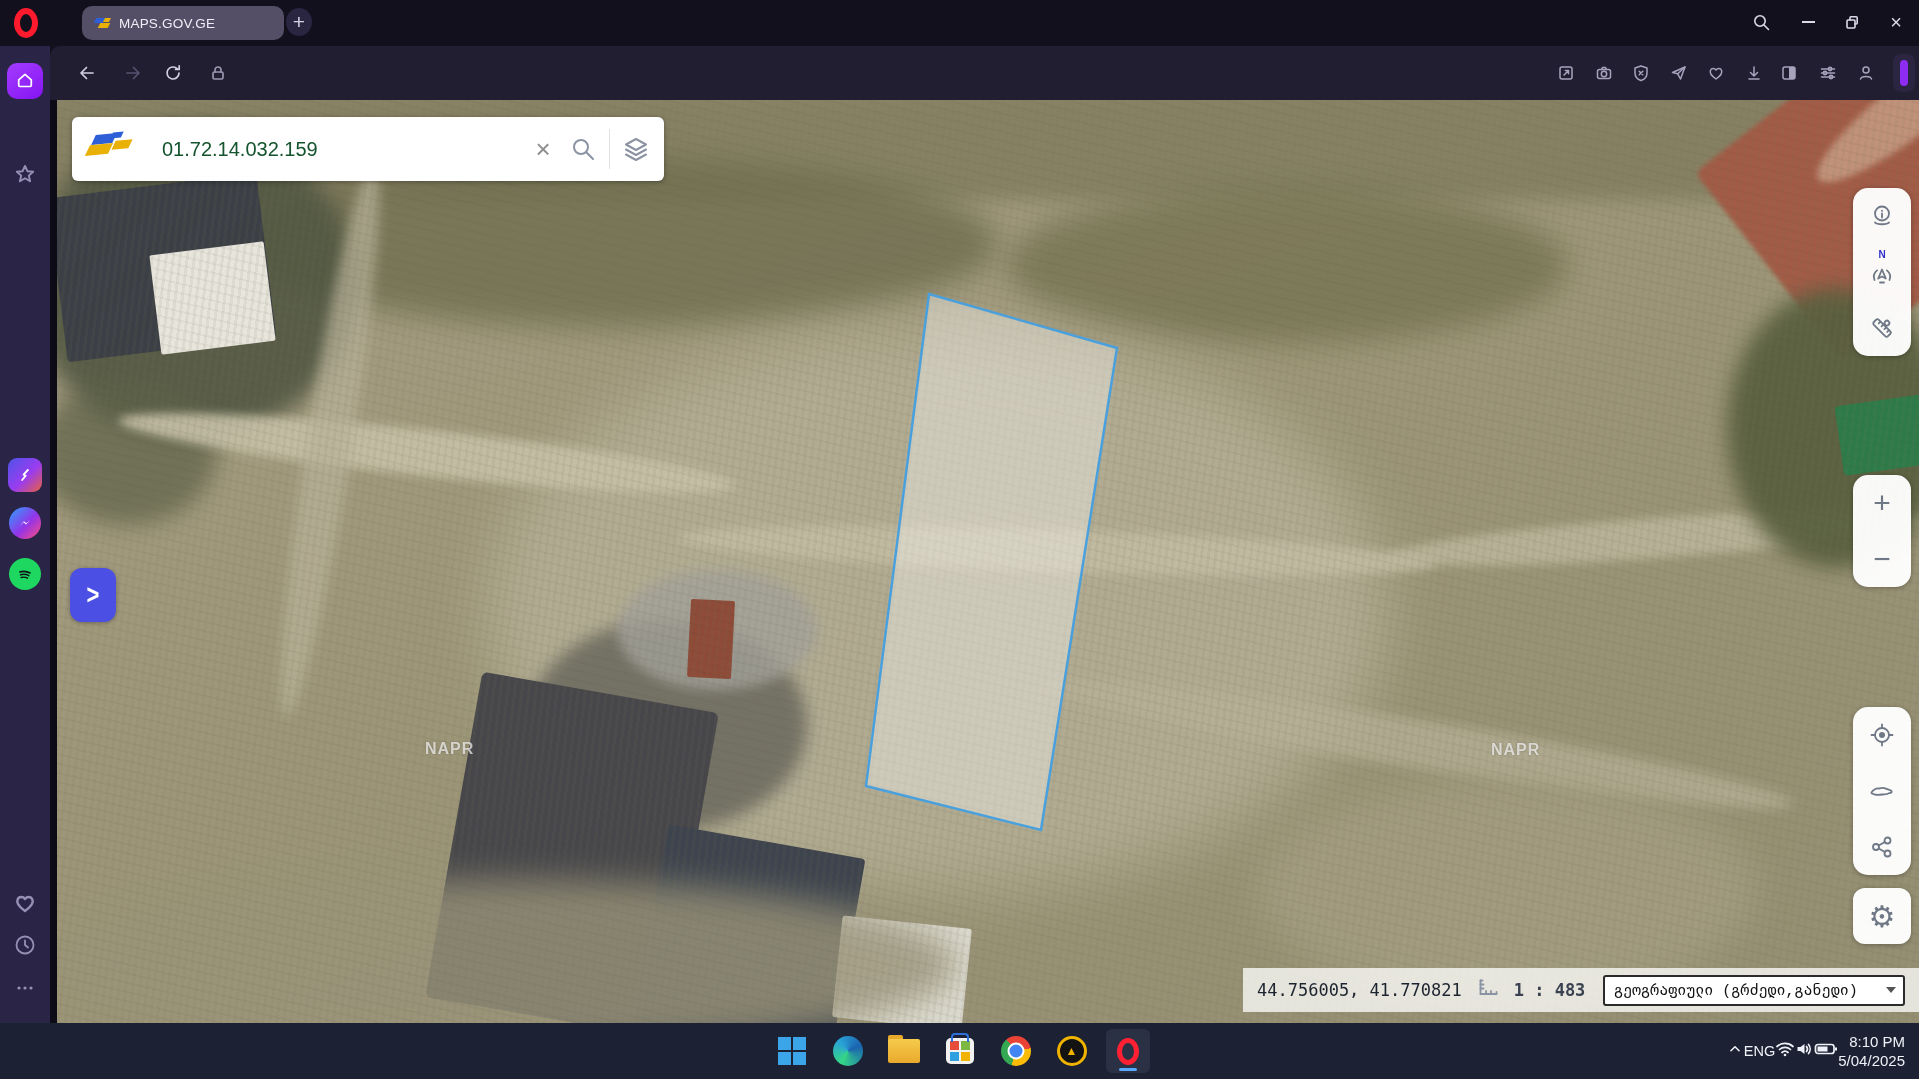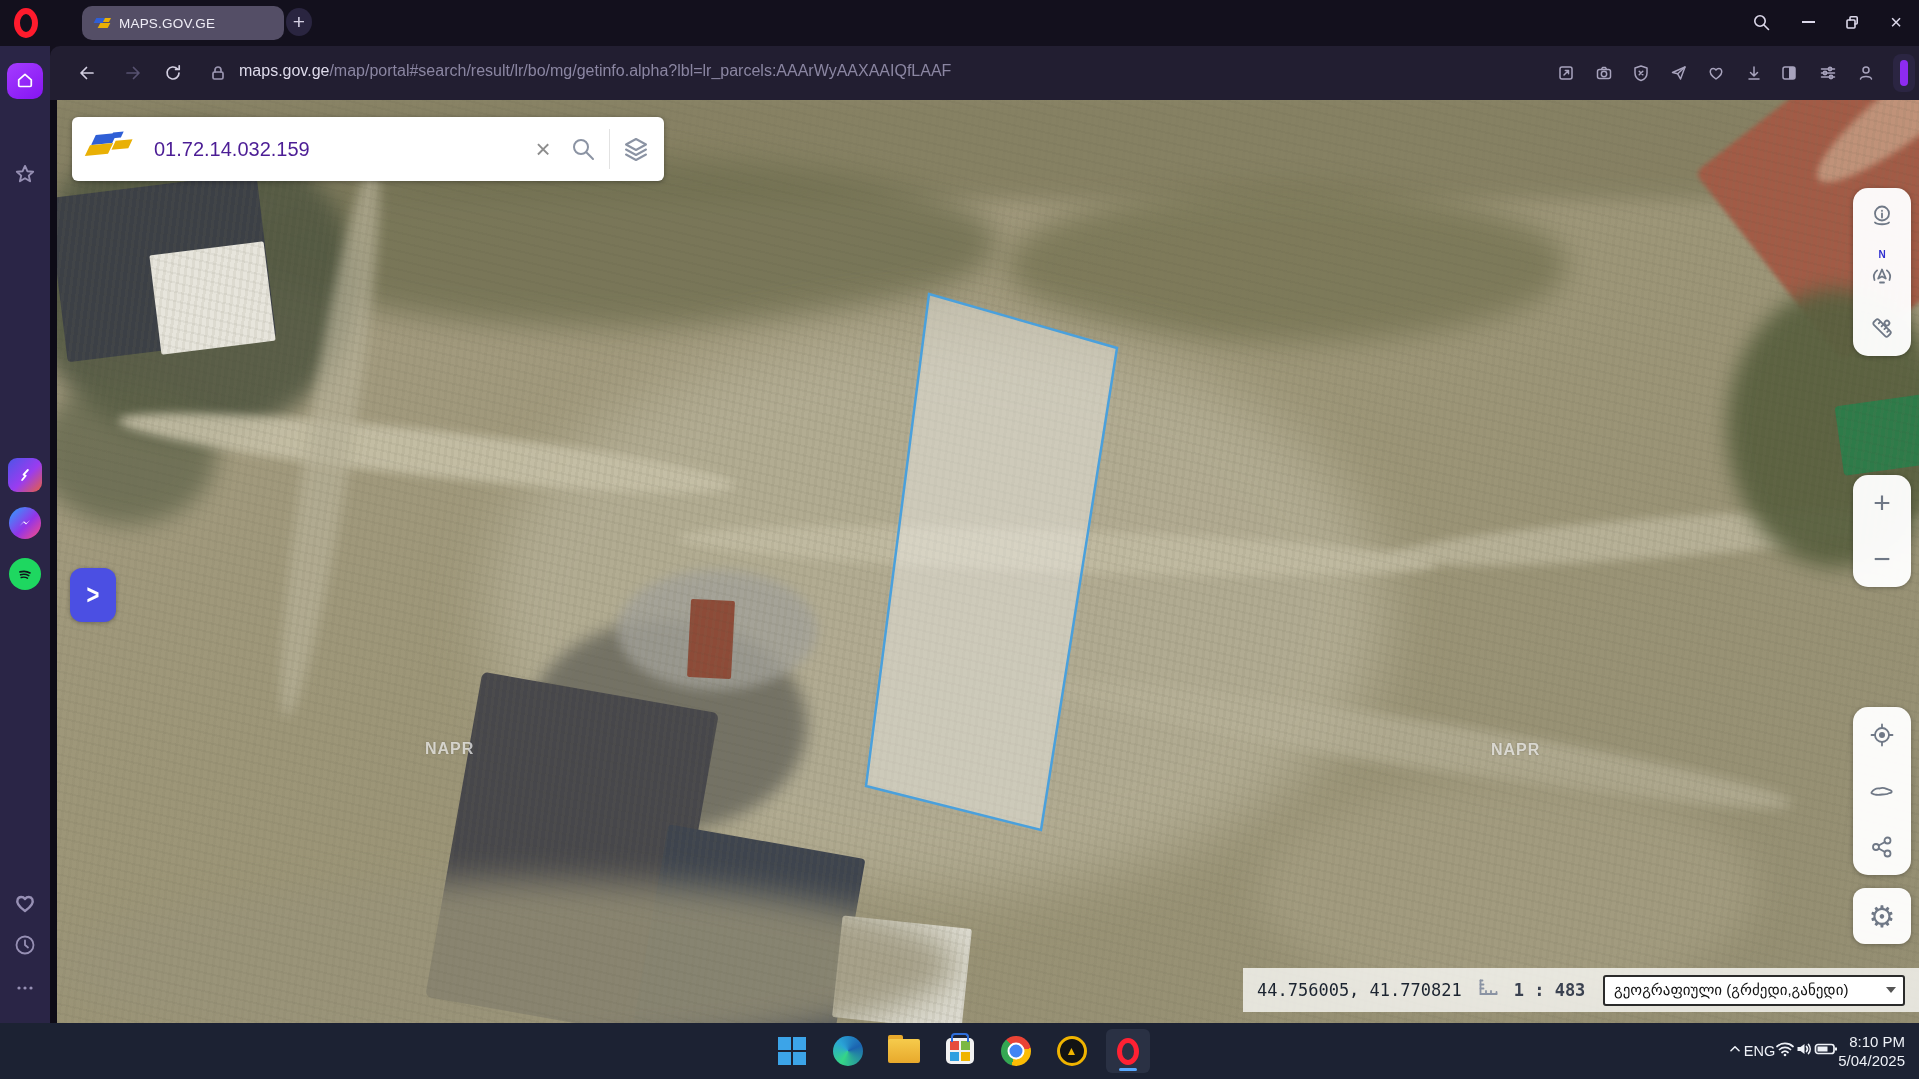--- a/index.html
+++ b/index.html
@@ -82,21 +82,21 @@
   .napr { position:absolute; font-size:16px; font-weight:bold; letter-spacing:1px; color:rgba(255,255,255,.68); text-shadow:0 0 2px rgba(0,0,0,.25); }
 
   
   .search-card { position:absolute; left:15px; top:17px; width:592px; height:64px; background:#fff; border-radius:6px; box-shadow:0 1px 5px rgba(0,0,0,.35); display:flex; align-items:center; z-index:5; }
   .napr-logo { position:relative; width:52px; height:34px; margin-left:14px; flex:0 0 auto; }
   .napr-logo i { position:absolute; display:block; }
   .nl1 { left:8px;  top:2px;  width:20px; height:10px; background:#2f5fd6; transform:skewX(-30deg) rotate(-6deg); }
   .nl2 { left:2px;  top:12px; width:22px; height:11px; background:#e9b005; transform:skewX(-30deg) rotate(-6deg); }
   .nl3 { left:28px; top:8px;  width:16px; height:9px;  background:#e9b005; transform:skewX(-30deg) rotate(-6deg); }
   .nl4 { left:26px; top:0;    width:10px; height:6px;  background:#2f5fd6; transform:skewX(-30deg) rotate(-6deg); }
-  .search-input { flex:1; border:0; outline:0; font-family:"Liberation Sans",sans-serif; font-size:20px; color:#4c1d95; margin-left:16px; background:transparent; }
+  .search-input { flex:1; border:0; outline:0; font-family:"Liberation Sans",sans-serif; font-size:20px; color:#14532d; margin-left:24px; background:transparent; }
   .clear-x { width:36px; height:36px; display:flex; align-items:center; justify-content:center; color:#8d8d8d; font-size:26px; font-weight:300; }
   .card-ic { width:44px; height:44px; display:flex; align-items:center; justify-content:center; }
   .card-ic svg { stroke:#8b93a3; fill:none; stroke-width:2; stroke-linecap:round; stroke-linejoin:round; }
   .card-div { width:1px; height:40px; background:#e2e2e2; margin:0 4px; }
 
   
   .expand-btn { position:absolute; left:13px; top:468px; width:46px; height:54px; background:#4b4fe3; border-radius:12px; display:flex; align-items:center; justify-content:center; box-shadow:0 1px 4px rgba(0,0,0,.3); z-index:5; }
   .expand-btn span { color:#fff; font-size:22px; font-weight:700; transform:scaleY(1.25); }
 
   
@@ -115,21 +115,21 @@
   .ssb3 { left:8px;  top:72px; width:52px; }
   .ss-square { position:absolute; left:33px; top:8px; width:64px; height:74px; border:6px solid #fff; border-radius:16px; box-shadow:0 1px 3px rgba(0,0,0,.25); }
   .ss-text { position:absolute; left:90px; top:32px; font-size:44px; font-weight:bold; color:#fff; text-shadow:0 1px 3px rgba(0,0,0,.35); letter-spacing:-1px; }
 
   
   .status { position:absolute; left:1186px; right:0; top:868px; height:44px; background:rgba(252,252,250,.78); display:flex; align-items:center; padding-left:14px; z-index:5; }
   .coords { font-family:"DejaVu Sans Mono","Liberation Mono",monospace; font-size:17px; color:#1c2430; }
   .ruler-ic { margin-left:14px; }
   .ruler-ic svg { stroke:#8a93a3; fill:none; stroke-width:1.8; stroke-linecap:round; }
   .scale { margin-left:14px; font-family:"DejaVu Sans Mono","Liberation Mono",monospace; font-size:17px; font-weight:bold; color:#3a4150;text-align:right; }
-  .crs-select { margin-left:auto; margin-right:14px; width:302px; height:31px; background:#fff; border:2px solid #2b2b2b; border-radius:3px; display:flex; align-items:center; justify-content:space-between; padding:0 7px 0 9px; font-family:Liberation Sans, sans-serif; font-size:15px; color:#111; }
+  .crs-select { margin-left:auto; margin-right:14px; width:302px; height:31px; background:#fff; border:2px solid #2b2b2b; border-radius:3px; display:flex; align-items:center; justify-content:space-between; padding:0 7px 0 9px; font-family:Liberation Mono, monospace; font-size:15px; color:#111; }
   .sel-chev { width:0; height:0; border-left:5px solid transparent; border-right:5px solid transparent; border-top:6px solid #555; }
 
   
   .taskbar { position:absolute; left:0; top:1023px; width:1919px; height:56px; background:#1c2233; z-index:50; }
   .tb-center { position:absolute; left:0; top:0; width:100%; height:56px; display:flex; align-items:center; justify-content:center; gap:12px; }
   .tb-item { width:44px; height:44px; display:flex; align-items:center; justify-content:center; border-radius:6px; position:relative; }
   .tb-item.active { background:#2a3144; }
   .tb-item.active::after { content:""; position:absolute; bottom:2px; left:50%; transform:translateX(-50%); width:18px; height:3px; border-radius:2px; background:#57a8ff; }
   .win-ic { display:grid; grid-template-columns:13px 13px; grid-template-rows:13px 13px; gap:2px; }
   .win-ic i { background:#3ca4e8; }
@@ -200,21 +200,20 @@
           <path d="M16 10a6 6 0 1 1-1.7-4.2"></path>
           <path d="M16.2 2.8v3.6h-3.6"></path>
         </svg>
     </div>
     <div class="navbtn" style="left:153px">
       <svg width="18" height="18" viewBox="0 0 18 18" style="stroke:#9a95b0">
           <rect x="4" y="8" width="10" height="7" rx="1.5"></rect>
           <path d="M6 8V6a3 3 0 0 1 6 0v2"></path>
         </svg>
     </div>
-    <div class="urltext"><span class="host">maps.gov.ge</span><span class="path">/map/portal#search/result/lr/bo/mg/getinfo.alpha?lbl=lr_parcels:AAArWyAAXAAIQfLAAF</span></div>
 
     <div class="tbi" style="left:1502px">
       <svg width="18" height="18" viewBox="0 0 18 18">
           <rect x="3" y="3" width="12" height="12" rx="2"></rect>
           <path d="M7 11l4.5-4.5M11.5 6.5v3.2M11.5 6.5H8.3"></path>
         </svg>
     </div>
     <div class="tbi" style="left:1540px">
       <svg width="18" height="18" viewBox="0 0 18 18">
           <rect x="2.5" y="5.5" width="13" height="9" rx="2"></rect>

